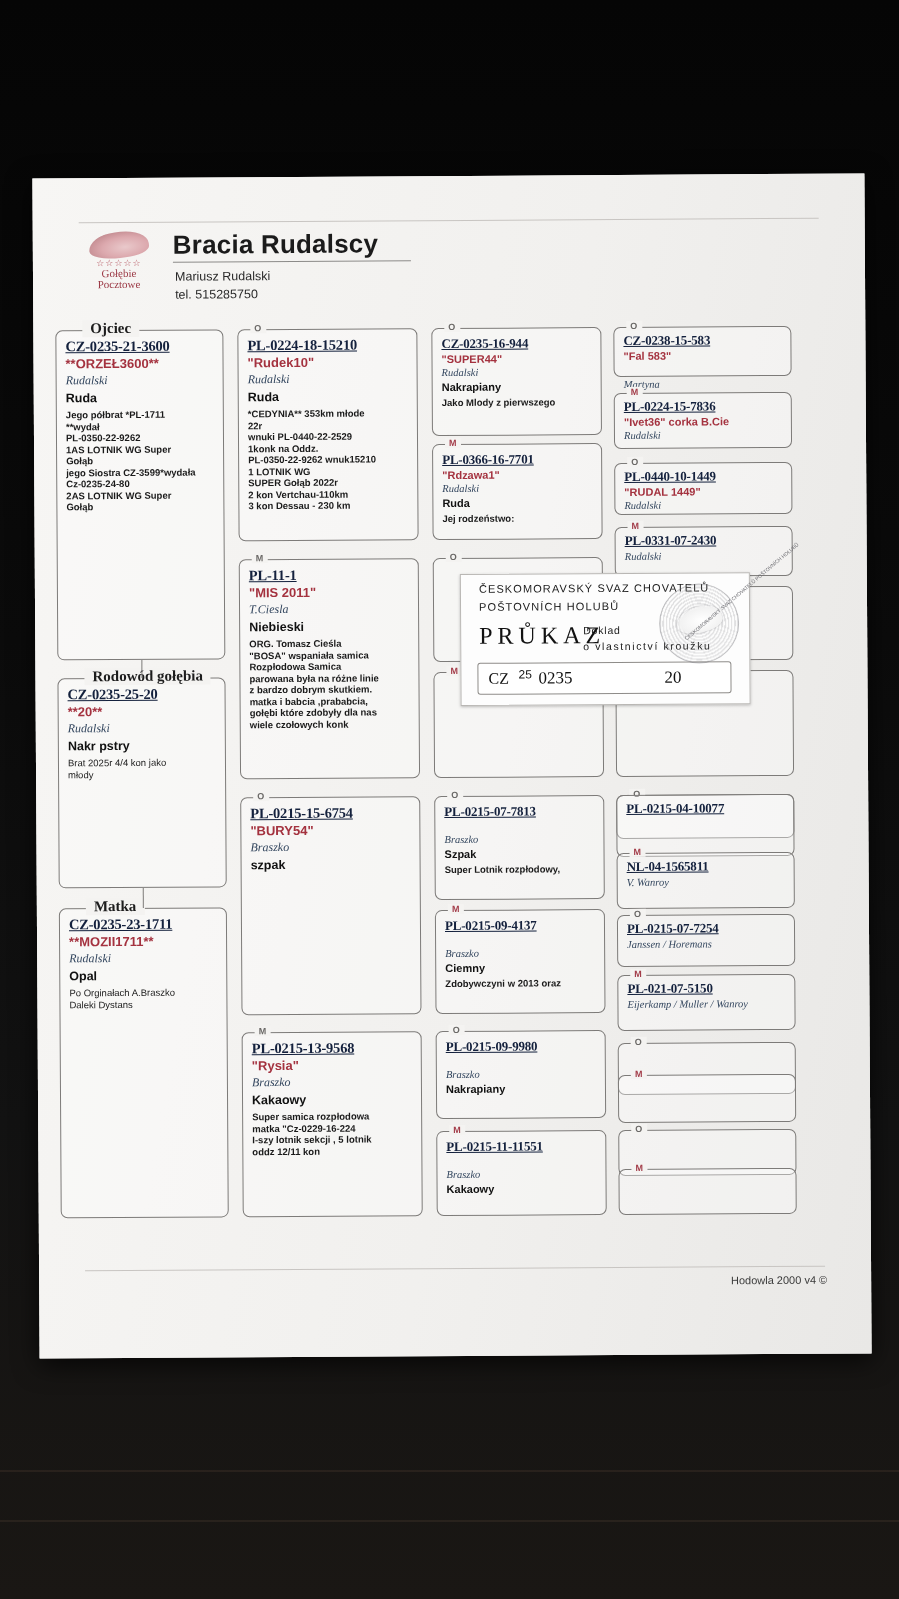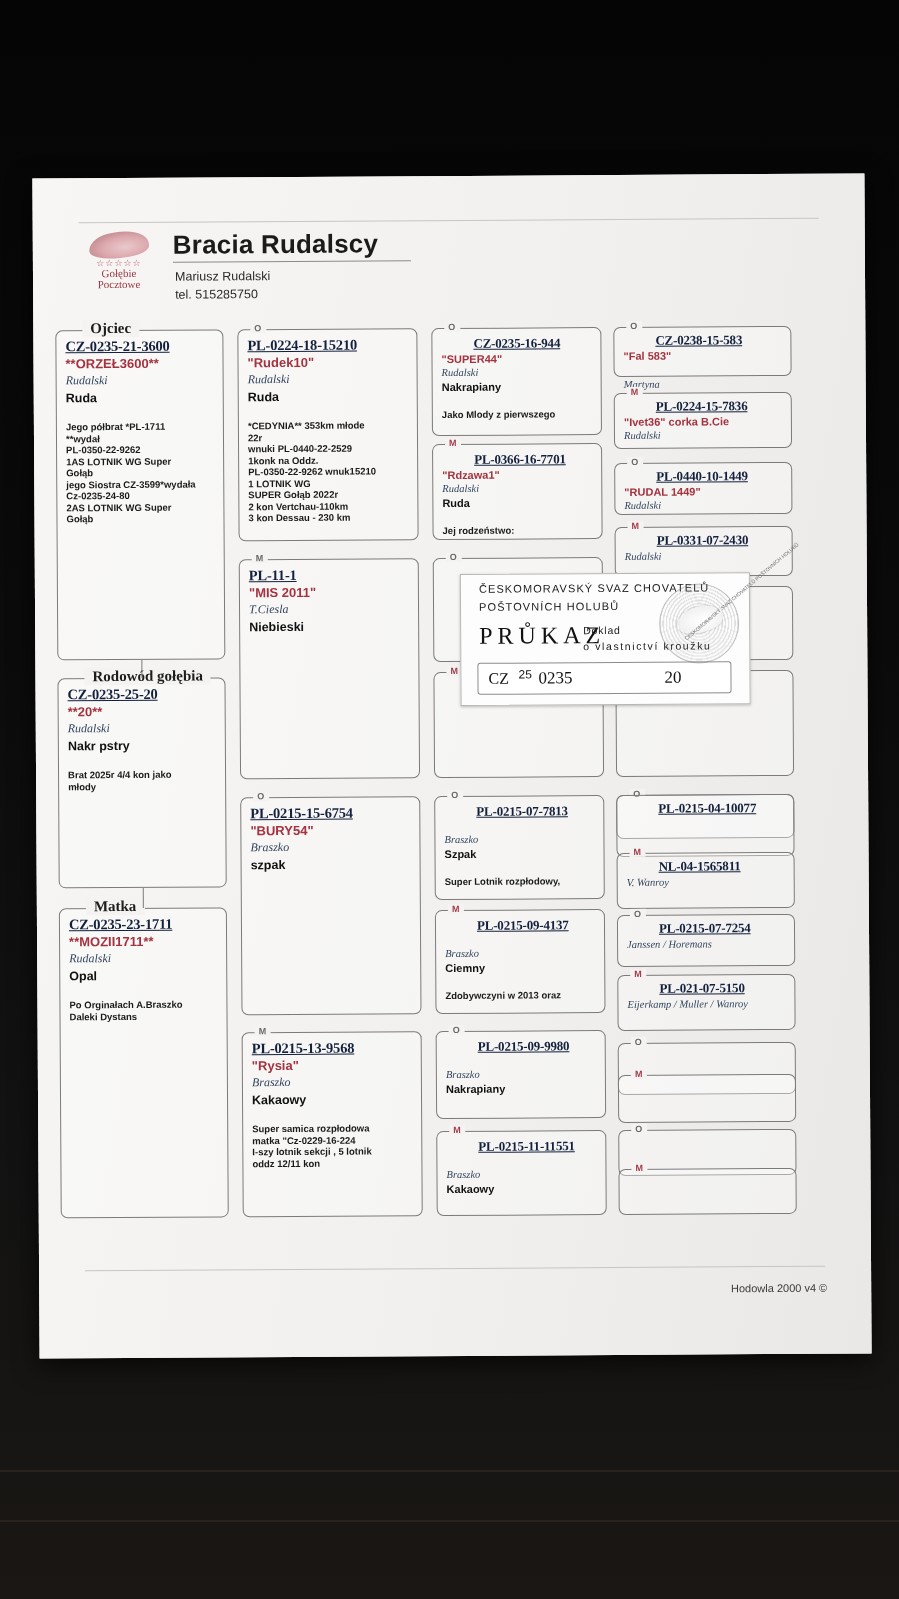--- a/index.html
+++ b/index.html
@@ -73,40 +73,40 @@
     position:absolute;top:-11px;left:26px;background:#f4f3f1;padding:0 8px;
     font-family:"Liberation Serif",serif;font-size:15px;color:#1d1d1d;font-weight:bold;
   }
   .ring{
     font-family:"Liberation Serif",serif;
     font-size:14.5px;font-weight:bold;color:#14213d;
     text-decoration:underline;
     letter-spacing:-.2px;
     display:block;
   }
-  .ring.sm{font-size:13px;margin-left:32px;}
+  .ring.sm{font-size:13px;}
   .name{
     font-size:13px;font-weight:bold;color:#a4323f;
     display:block;margin-top:1px;
   }
   .name.sm{font-size:11px;}
   .breeder{
     font-family:"Liberation Serif",serif;font-style:italic;
     font-size:12px;color:#34475f;display:block;margin-top:2px;
   }
   .breeder.sm{font-size:10.5px;}
   .color{
     font-size:12.5px;font-weight:bold;color:#111;display:block;margin-top:3px;
   }
   .color.sm{font-size:11px;}
   .notes{
-    font-size:9.5px;color:#1a1a1a;display:block;margin-top:16px;line-height:11.5px;
+    font-size:9.5px;color:#1a1a1a;display:block;margin-top:4px;line-height:11.5px;
     white-space:pre-line;font-weight:bold;
   }
-  .notes.thin{font-weight:bold;}
+  .notes.thin{font-weight:normal;}
   .pad{padding:7px 8px 4px 9px;}
 
   
   .conn{position:absolute;background:#7d7b79;}
 
   
   .prukaz{
     position:absolute;
     background:#fdfdfd;
     border:1px solid #b9b7b4;
@@ -137,21 +137,21 @@
     transform:rotate(-12deg);
     box-shadow:0 0 2px rgba(120,120,125,.5);
   }
   .pk-seal .txt{
     position:absolute;left:0;top:0;width:78px;height:78px;
     font-size:5px;color:#6b6b70;
   }
   .pk-seal .txt span{position:absolute;white-space:nowrap;}
 
   .footer{
-    position:absolute;right:44px;top:1100px;font-size:11px;color:#3a3a3a;margin-top:8px;
+    position:absolute;right:44px;top:1100px;font-size:11px;color:#3a3a3a;
   }
   .footer-rule{position:absolute;left:46px;top:1092px;width:740px;height:1px;background:#c8c5c2;}
 </style>
 </head>
 <body>
 
 <div class="bg-wood"></div>
 <div class="bg-plank" style="top:1470px"></div>
 <div class="bg-plank" style="top:1520px"></div>
 
@@ -235,20 +235,28 @@
     </div>
   </div>
 
   <div class="box" style="left:204px;top:382px;width:180px;height:220px;">
     <div class="tag">M</div>
     <div class="pad">
       <span class="ring">PL-11-1</span>
       <span class="name">"MIS 2011"</span>
       <span class="breeder">T.Ciesla</span>
       <span class="color">Niebieski</span>
+      <span class="notes">ORG. Tomasz Cieśla
+"BOSA" wspaniała samica
+Rozpłodowa Samica
+parowana była na różne linie
+z bardzo dobrym skutkiem.
+matka i babcia ,prababcia,
+gołębi które zdobyły dla nas
+wiele czołowych konk</span>
     </div>
   </div>
 
   <div class="box" style="left:204px;top:620px;width:180px;height:218px;">
     <div class="tag">O</div>
     <div class="pad">
       <span class="ring">PL-0215-15-6754</span>
       <span class="name">"BURY54"</span>
       <span class="breeder">Braszko</span>
       <span class="color">szpak</span>

